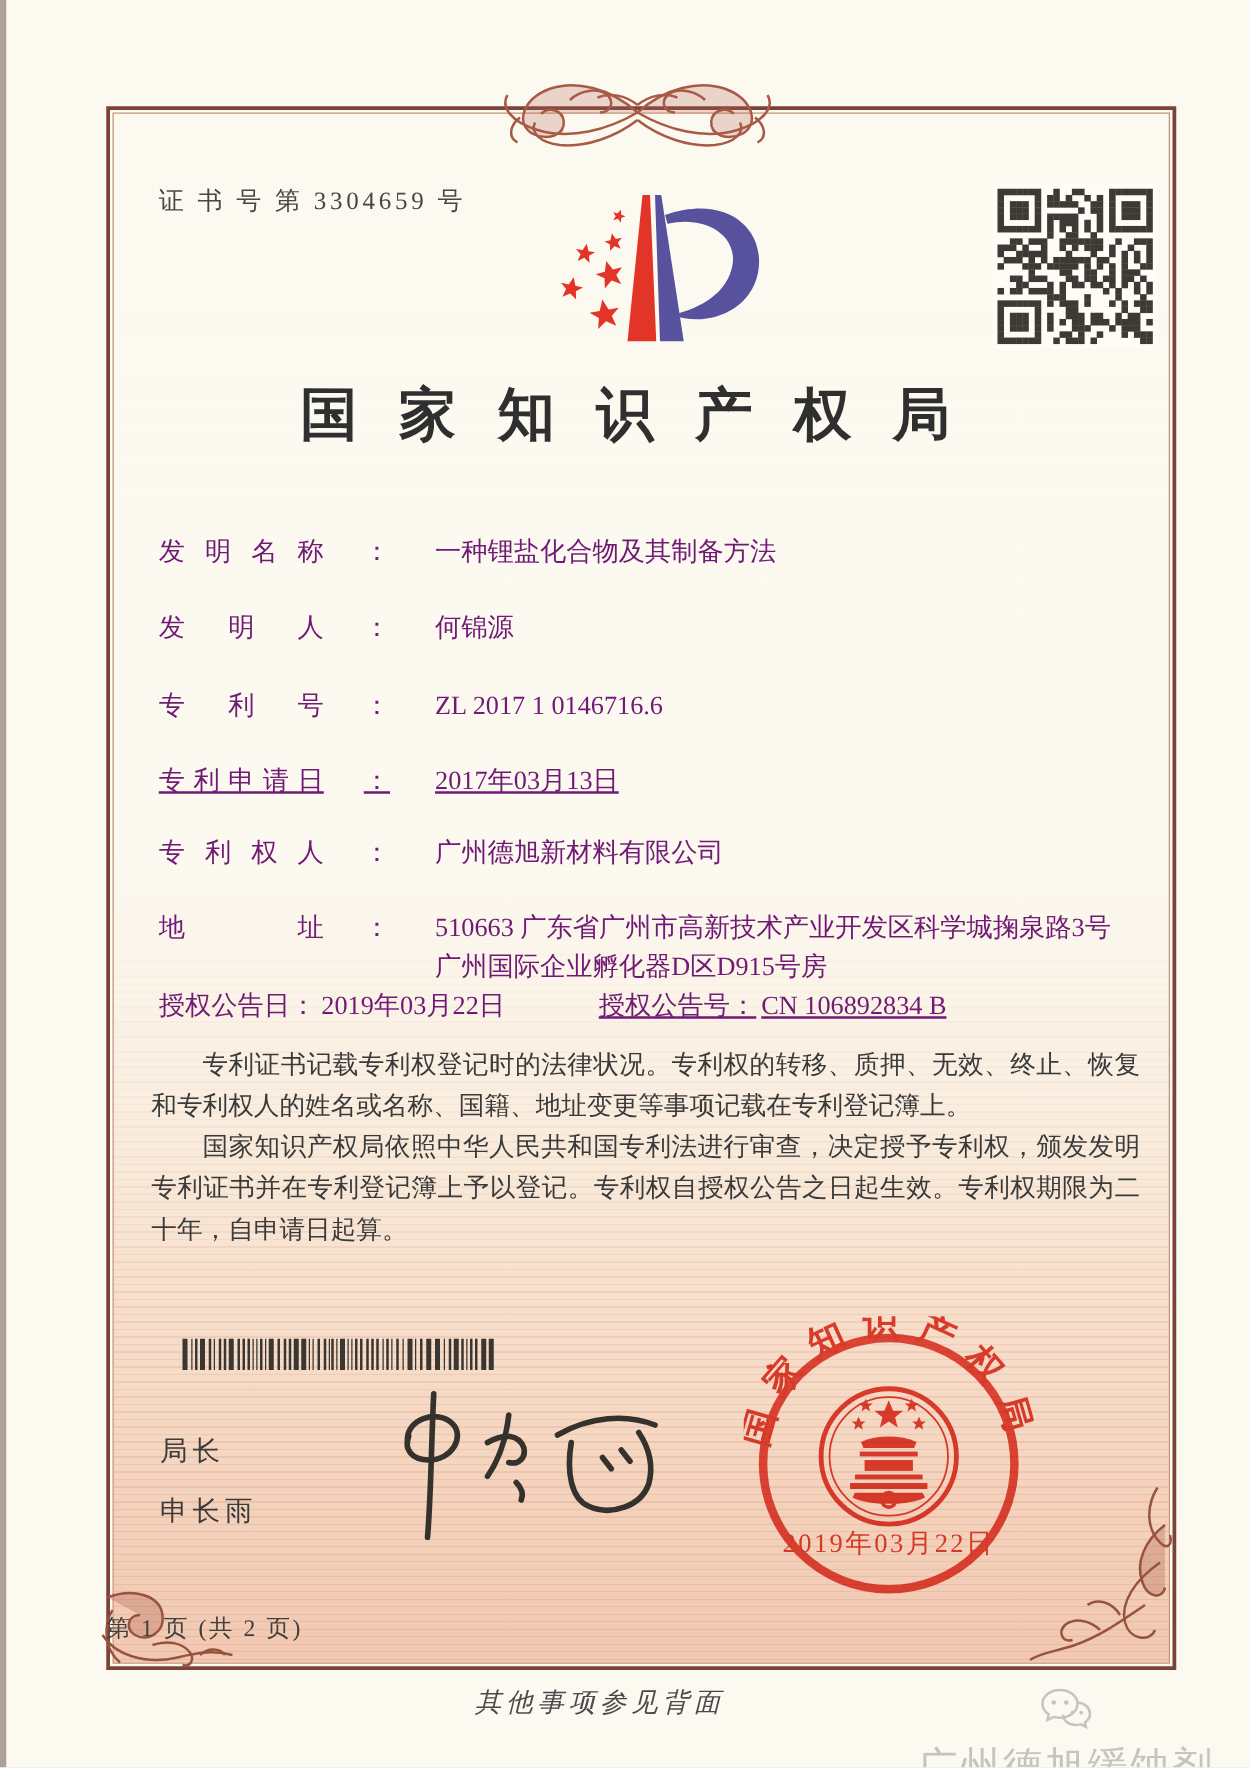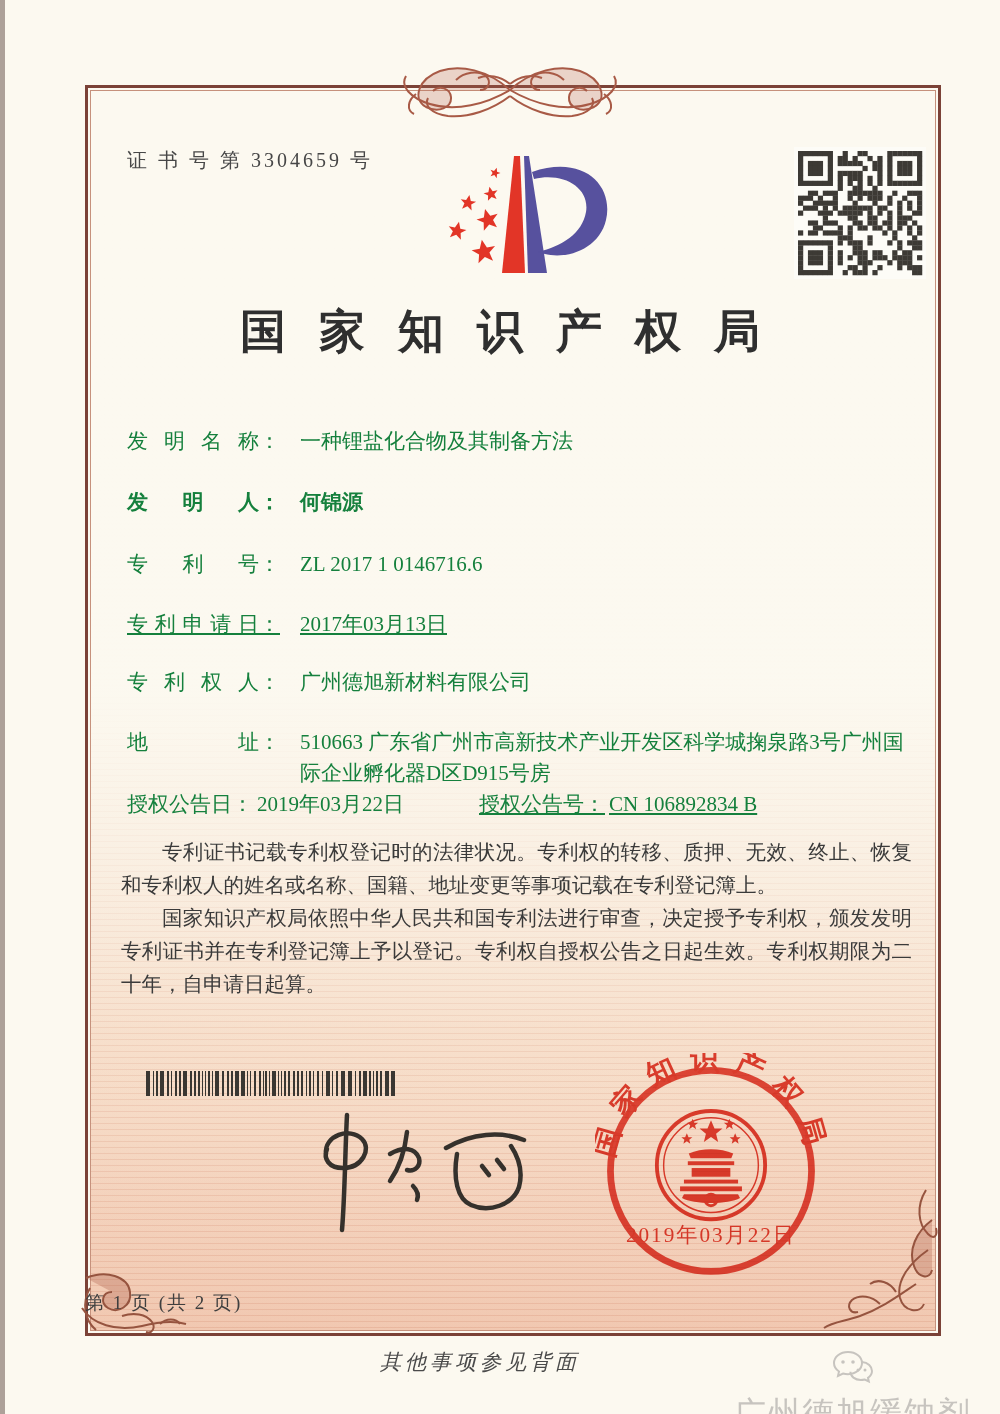--- a/index.html
+++ b/index.html
@@ -25,24 +25,24 @@
   
   .cert-no{position:absolute;left:127px;top:147px;font-size:20px;letter-spacing:3px;color:#474747;z-index:3;}
   .logo{position:absolute;left:428px;top:146px;width:240px;height:148px;z-index:3;}
   .qr{position:absolute;left:794px;top:147px;width:132px;height:132px;background:#fdfcf7;z-index:3;}
   .title{
     position:absolute;left:0;top:301px;width:100%;text-align:center;z-index:3;
     font-size:46px;font-weight:600;color:#2f2f2f;letter-spacing:33px;text-indent:33px;
   }
   
   .field-row{position:absolute;left:127px;right:92px;display:flex;align-items:flex-start;
-    font-size:21px;line-height:31px;color:#15803d;z-index:3;}
+    font-size:21px;line-height:31px;color:#701a75;z-index:3;gap:32px;}
   .field-label{display:inline-block;width:132px;text-align:justify;text-align-last:justify;flex:none;}
   .field-colon{flex:none;}
-  .field-value{flex:1;padding-left:4px;margin-left:16px;}
+  .field-value{flex:1;padding-left:4px;}
   .grant-pair{display:flex;}
   .grant-left{width:352px;display:flex;flex:none;}
   .grant-right{display:flex;flex:1;text-decoration:underline;}
   
   .body-text{position:absolute;left:121px;right:88px;top:836px;z-index:3;
     font-size:20.5px;line-height:33px;text-align:justify;color:#3a3a3a;}
   .body-text p{margin:0;text-indent:2em;}
   
   .barcode{position:absolute;left:146px;top:1071px;width:252px;height:25px;display:flex;align-items:stretch;z-index:3;}
   .barcode div{background:#3a3732;}
@@ -450,21 +450,21 @@
       <rect x="123.03999999999999" y="123.03999999999999" width="5.21" height="5.21" fill="#3d3a35"></rect>
     </svg>
 
   <div class="title">国家知识产权局</div>
 
   <div class="field-row" style="top:426px;">
     <span class="field-label">发明名称</span>
       <span class="field-colon">：</span>
     <span class="field-value">一种锂盐化合物及其制备方法</span>
   </div>
-  <div class="field-row" style="top:487px;font-weight:bold;">
+  <div class="field-row" style="top:487px;">
     <span class="field-label">发明人</span>
       <span class="field-colon">：</span>
     <span class="field-value">何锦源</span>
   </div>
   <div class="field-row" style="top:549px;">
     <span class="field-label">专利号</span>
       <span class="field-colon">：</span>
     <span class="field-value">ZL 2017 1 0146716.6</span>
   </div>
   <div class="field-row" style="top:609px;text-decoration:underline;">
@@ -554,20 +554,24 @@
       <div style="width:2px;margin-right:2px;"></div>
       <div style="width:4px;margin-right:2px;"></div>
       <div style="width:2px;margin-right:2px;"></div>
       <div style="width:1px;margin-right:2px;"></div>
       <div style="width:2px;margin-right:2px;"></div>
       <div style="width:2px;margin-right:3px;"></div>
       <div style="width:4px;margin-right:2px;"></div>
       <div style="width:4px;margin-right:3px;"></div>
     </div>
 
+  <div class="officer">
+    <div class="line">局长</div>
+    <div class="line">申长雨</div>
+  </div>
 
   <svg class="signature" viewBox="0 0 258 138">
     <g stroke="#35312c" stroke-width="4.5" fill="none" stroke-linecap="round">
       <path d="M40,52 C38,33 64,25 76,37 C86,47 76,66 57,66 C43,66 37,57 41,47"></path>
       <path d="M61,13 C59,50 59,92 56,128"></path>
       <path d="M121,30 C119,48 113,66 104,79"></path>
       <path d="M104,52 C118,44 129,46 133,56 C135,64 129,70 121,68"></path>
       <path d="M127,84 C131,88 133,93 131,98"></path>
       <path d="M160,46 C186,31 215,29 238,38"></path>
       <path d="M171,52 C167,76 171,97 185,103 C203,111 227,103 233,85 C237,70 233,56 225,44"></path>

